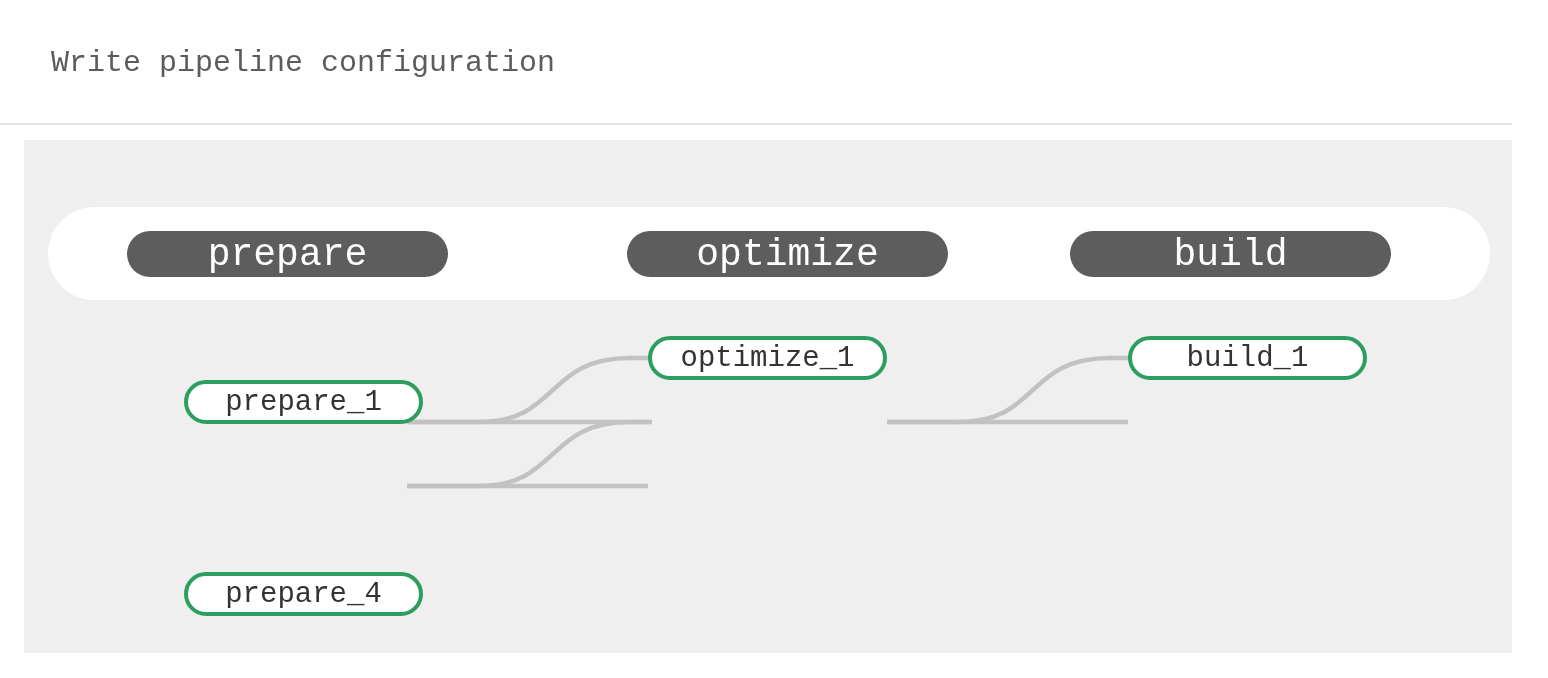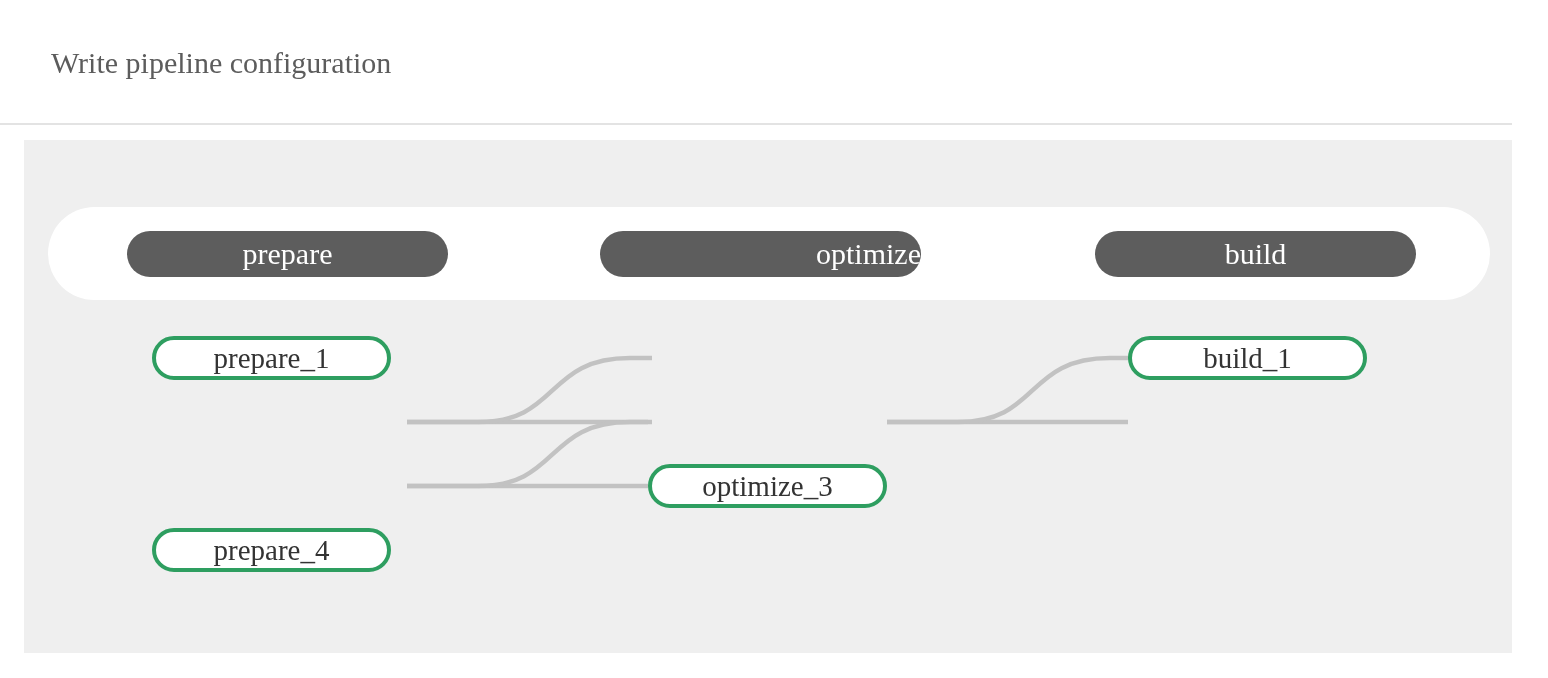--- a/index.html
+++ b/index.html
@@ -3,21 +3,21 @@
 <meta charset="utf-8">
 <style>
   * { margin: 0; padding: 0; box-sizing: border-box; }
   html, body { background: #ffffff; }
   .screen {
     position: relative;
     width: 1512px;
     height: 678px;
     background: #ffffff;
     overflow: hidden;
-    font-family: Liberation Serif, serif;
+    font-family: Liberation Mono, monospace;
   }
   .top-hairline {
     position: absolute;
     top: 2px; left: 26px; right: 0;
     height: 2px;
     background: #e3e3e3;
   }
   .tab-bar {
     position: absolute;
     top: 2px; left: 0; right: 0;
@@ -62,28 +62,28 @@
     background: #ffffff;
     border-radius: 47px;
   }
   .stage-pill {
     position: absolute;
     top: 231px;
     width: 321px; height: 46px;
     background: #5d5d5d;
     border-radius: 23px;
     color: #ffffff;
-    font-size: 30px;
+    font-size: 38px;
     display: flex;
     align-items: center;
     justify-content: center;
   }
   .stage-prepare  { left: 127px; }
-  .stage-optimize { left: 600px; justify-content: flex-end; }
-  .stage-build    { left: 1095px; }
+  .stage-optimize { left: 627px; }
+  .stage-build    { left: 1070px; }
   .edges-svg {
     position: absolute;
     left: 0; top: 0;
     width: 1548px; height: 678px;
     pointer-events: none;
   }
   .edge {
     fill: none;
     stroke: #c2c2c2;
     stroke-width: 4.5px;
@@ -94,21 +94,21 @@
     background: #ffffff;
     border: 4px solid #2e9e60;
     border-radius: 22px;
     color: #333333;
     font-size: 29px;
     display: flex;
     align-items: center;
     justify-content: center;
     cursor: pointer;
   }
-  .col-1 { left: 152px; }
+  .col-1 { left: 184px; margin-top: 44px; }
   .col-2 { left: 648px; }
   .col-3 { left: 1128px; }
   .row-1 { top: 336px; }
   .row-2 { top: 400px; }
   .row-3 { top: 464px; }
   .row-4 { top: 528px; }
 </style>
 </head>
 <body>
 
@@ -145,21 +145,21 @@
     <span>build</span>
   </div>
 
   <div class="job-pill col-1 row-1">
     <span>prepare_1</span>
   </div>
   <div class="job-pill col-1 row-4">
     <span>prepare_4</span>
   </div>
 
-  <div class="job-pill col-2 row-3">
-    <span>optimize_3</span>
+  <div class="job-pill col-2 row-1">
+    <span>optimize_1</span>
   </div>
 
   <div class="job-pill col-3 row-1">
     <span>build_1</span>
   </div>
 
 </div>
 
 </body></html>

